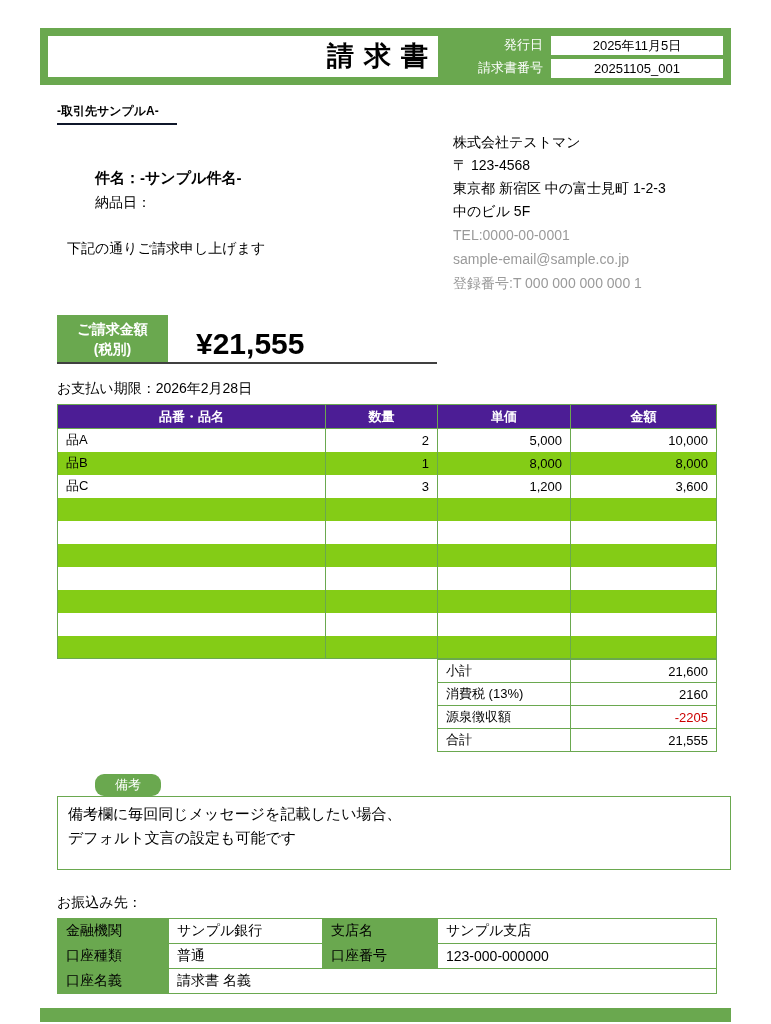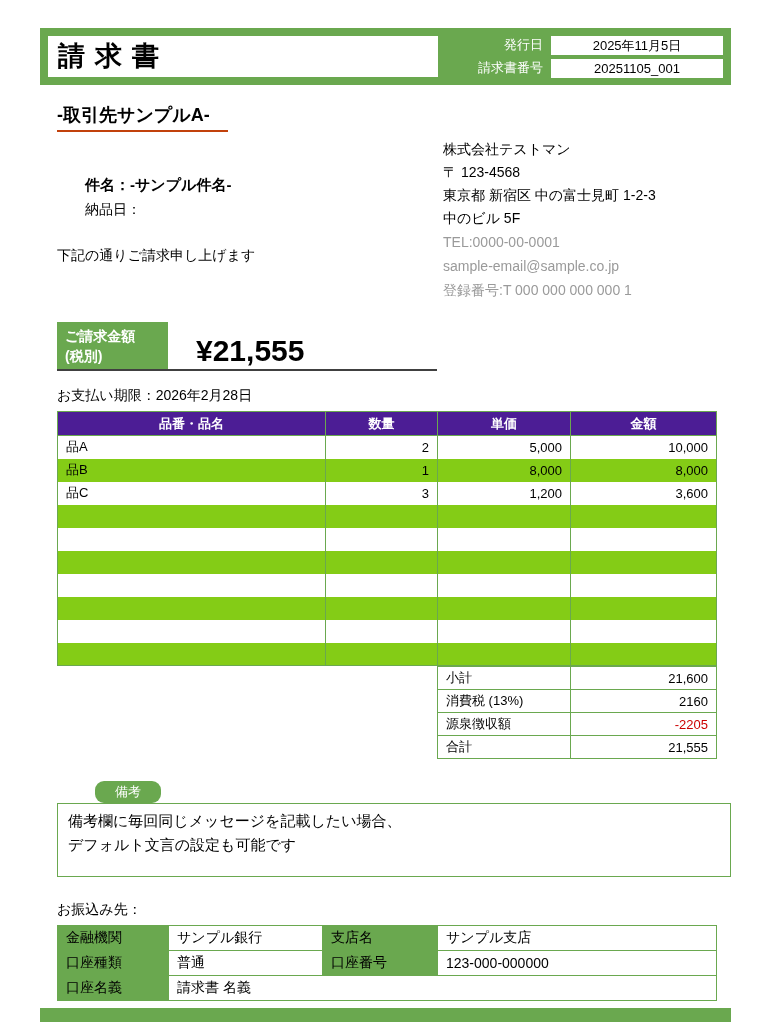--- a/index.html
+++ b/index.html
@@ -5,39 +5,39 @@
   * { margin:0; padding:0; box-sizing:border-box; }
   html,body { background:#ffffff; }
   body {
     width:771px; height:1024px; position:relative; overflow:hidden;
     font-family:"Liberation Sans","DejaVu Sans",sans-serif; color:#000;
   }
   .page { padding:28px 40px 0; }
 
   
   .top-band { background:#6aa84f; height:57px; display:flex; align-items:center; justify-content:space-between; padding:0 8px; }
-  .title-box { background:#fff; width:390px; height:41px; line-height:41px; text-align:left; font-size:27px; font-weight:bold; letter-spacing:10px; text-indent:10px; }
+  .title-box { background:#fff; width:390px; height:41px; line-height:41px; text-align:right; font-size:27px; font-weight:bold; letter-spacing:10px; text-indent:10px; }
   .hdr-right { display:flex; flex-direction:column; gap:4px; }
   .hdr-row { display:flex; align-items:flex-start; }
   .hdr-label { color:#fff; font-size:13px; width:78px; text-align:right; margin-right:8px; white-space:nowrap; }
   .hdr-value { background:#fff; width:172px; height:19px; line-height:19px; font-size:13px; text-align:center; }
 
-  .client-name { display:inline-block; margin:18px 0 0 17px; font-size:18px; font-weight:bold; border-bottom:2px solid #c2410c; padding:0 18px 3px 0; }
+  .client-name { display:inline-block; margin:18px 0 0 17px; font-size:12px; font-weight:bold; border-bottom:2px solid #0f172a; padding:0 18px 3px 0; }
 
   .info-section { display:flex; margin-top:6px; }
-  .left-col { width:386px; margin-left:17px; }
+  .left-col { width:386px; margin-left:27px; }
   .subject { margin:38px 0 0 28px; font-size:15px; font-weight:bold; }
   .delivery { margin:6px 0 0 28px; font-size:14px; }
   .greeting { margin:28px 0 0 0; font-size:14px; }
   .right-col { font-size:14px; line-height:23px; }
   .right-col .muted { color:#9a9a9a; line-height:24px; }
 
   .amount-row { display:flex; align-items:flex-end; width:380px; margin:20px 0 0 17px; border-bottom:2px solid #404040; }
   .amount-label { background:#6aa84f; color:#fff; font-weight:bold; width:111px; padding:4px 8px 3px; font-size:14px; line-height:20px; }
-  .amount-label span { display:block; }
+  .amount-label span { display:block;text-align:center; }
   .amount-value { font-size:30px; font-weight:bold; margin-left:28px; line-height:36px;text-align:center; }
 
   .deadline { margin:16px 0 6px 17px; font-size:14px; }
 
   table.items { border-collapse:collapse; table-layout:fixed; width:659px; margin-left:17px; border:1px solid #6aa84f; }
   table.items th { background:#4c1d95; color:#fff; font-size:13px; font-weight:bold; height:24px; border:1px solid #6aa84f; text-align:center; }
   table.items td { height:23px; font-size:13px; padding:0 8px; border-left:1px solid #6aa84f; border-right:1px solid #6aa84f; }
   table.items tr.alt td { background:#84cc16; }
   td.num { text-align:right; }
 

